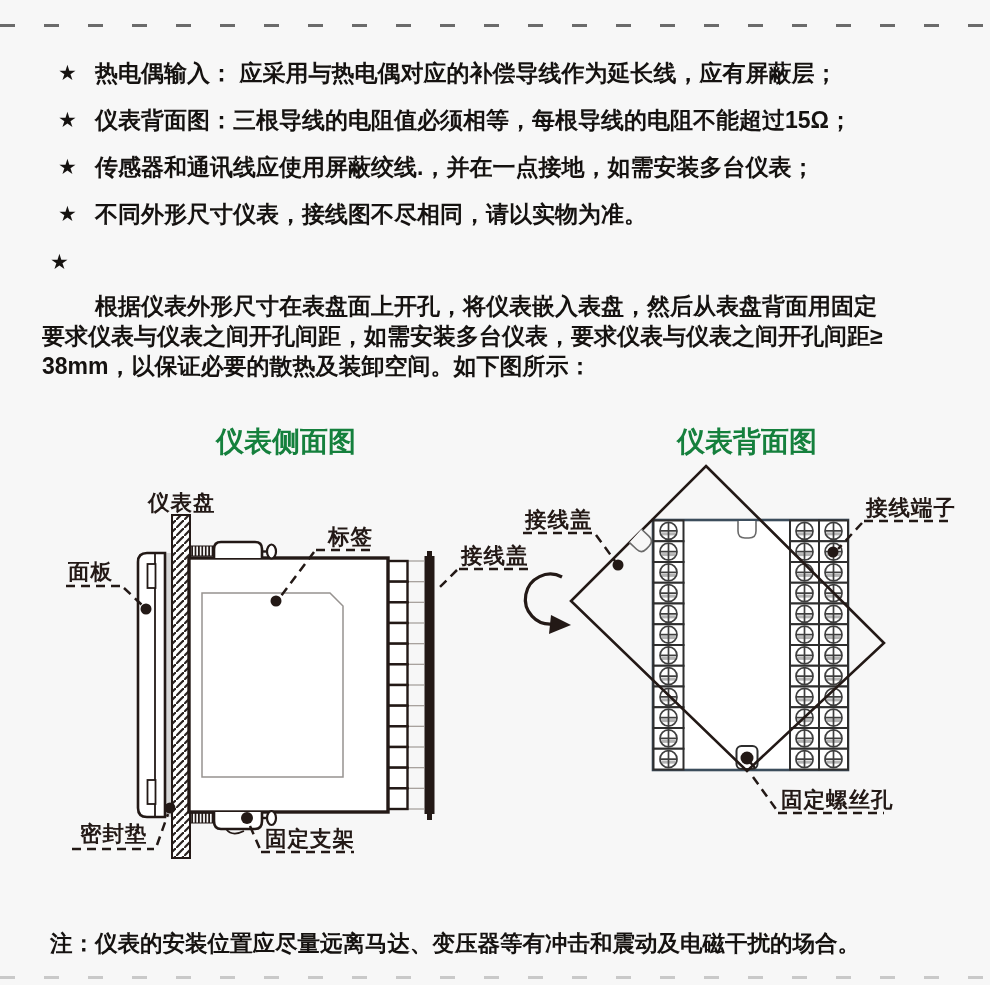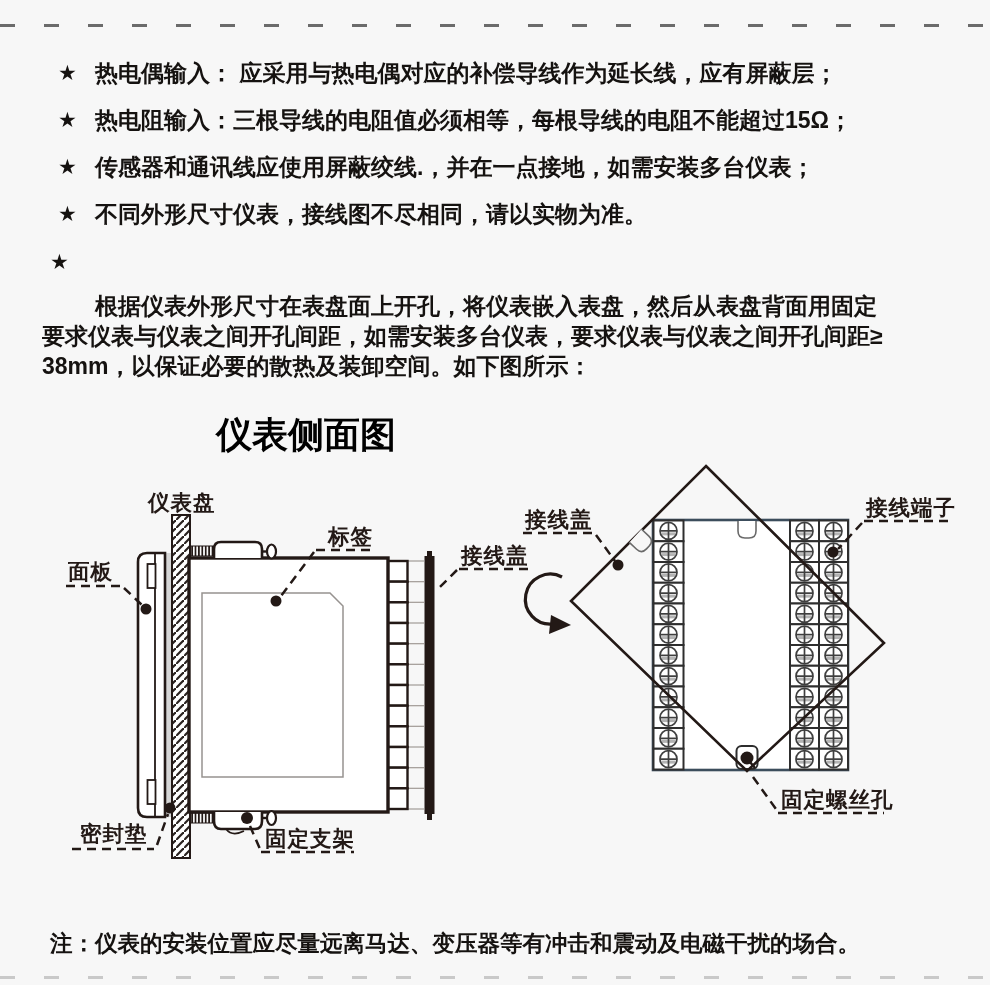--- a/index.html
+++ b/index.html
@@ -8,22 +8,22 @@
   .cutline{position:absolute;left:0;width:990px;height:3px;
            background:repeating-linear-gradient(90deg,#6b6b6b 0 15px,transparent 15px 44px);}
   .cutline.bottom{background:repeating-linear-gradient(90deg,#c9c9c9 0 15px,transparent 15px 44px);}
   .bullets{position:absolute;left:58px;top:59px;}
   .bullet{display:flex;align-items:flex-start;margin-bottom:19px;font-size:23px;font-weight:bold;line-height:28px;}
   .bullet .star{width:37px;flex:0 0 37px;font-size:21px;}
   .sec-head{position:absolute;left:50px;top:250px;display:flex;font-size:23px;font-weight:bold;}
   .sec-head .star{width:36px;flex:0 0 36px;font-size:21px;}
   .para{position:absolute;left:42px;top:291px;width:930px;font-size:23px;font-weight:bold;line-height:30px;}
   .para .line.indent{text-indent:53px;}
-  .dtitle{position:absolute;top:411px;font-size:36px;font-weight:bold;
-          font-family:"Liberation Serif","DejaVu Serif",serif;color:#000000;}
+  .dtitle{position:absolute;top:423px;font-size:28px;font-weight:bold;
+          font-family:"Liberation Serif","DejaVu Serif",serif;color:#15803d;}
   .dtitle.side{left:216px;}
   .dtitle.back{left:677px;}
   .note{position:absolute;left:50px;top:928px;font-size:22.5px;font-weight:bold;}
   svg.diagram{position:absolute;left:0;top:460px;}
   svg.diagram text{font-family:"Liberation Sans","DejaVu Sans",sans-serif;font-weight:bold;
                    font-size:21.5px;fill:#231916;letter-spacing:1px;}
   .dash{stroke:#231916;stroke-width:2.5;stroke-dasharray:9 6;fill:none;stroke-linecap:butt;}
 </style>
 </head>
 <body>
@@ -32,21 +32,21 @@
 
   <div class="cutline" style="top:24px"></div>
 
   <div class="bullets">
     <div class="bullet">
       <span class="star">★</span>
       <span>热电偶输入： 应采用与热电偶对应的补偿导线作为延长线，应有屏蔽层；</span>
     </div>
     <div class="bullet">
       <span class="star">★</span>
-      <span>热电阻输入：三根导线的电阻值必须相等，每根导线的电阻不能超过15Ω；</span>
+      <span>仪表背面图：三根导线的电阻值必须相等，每根导线的电阻不能超过15Ω；</span>
     </div>
     <div class="bullet">
       <span class="star">★</span>
       <span>传感器和通讯线应使用屏蔽绞线.，并在一点接地，如需安装多台仪表；</span>
     </div>
     <div class="bullet">
       <span class="star">★</span>
       <span>不同外形尺寸仪表，接线图不尽相同，请以实物为准。</span>
     </div>
   </div>
@@ -55,20 +55,21 @@
     <span class="star">★</span>
   </div>
 
   <div class="para">
     <div class="line indent">根据仪表外形尺寸在表盘面上开孔，将仪表嵌入表盘，然后从表盘背面用固定</div>
     <div class="line">要求仪表与仪表之间开孔间距，如需安装多台仪表，要求仪表与仪表之间开孔间距≥</div>
     <div class="line">38mm，以保证必要的散热及装卸空间。如下图所示：</div>
   </div>
 
   <div class="dtitle side">仪表侧面图</div>
+  <div class="dtitle back">仪表背面图</div>
 
   <svg class="diagram" width="990" height="420" viewBox="0 460 990 420">
     <defs>
       <pattern id="hatch" width="8" height="8" patternUnits="userSpaceOnUse">
         <path d="M-1,9 L9,-1" stroke="#2a221f" stroke-width="2.2"></path>
         <path d="M-1,17 L17,-1" stroke="#2a221f" stroke-width="0"></path>
       </pattern>
       <pattern id="coil" width="3.4" height="12" patternUnits="userSpaceOnUse">
         <line x1="1.7" y1="0" x2="1.7" y2="12" stroke="#231916" stroke-width="1.7"></line>
       </pattern>

